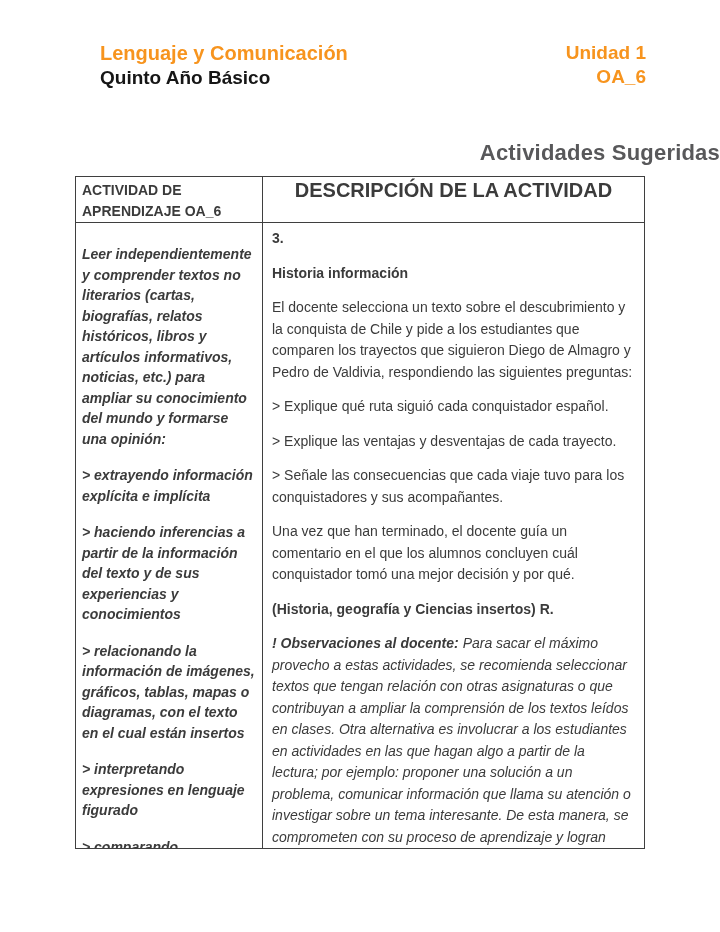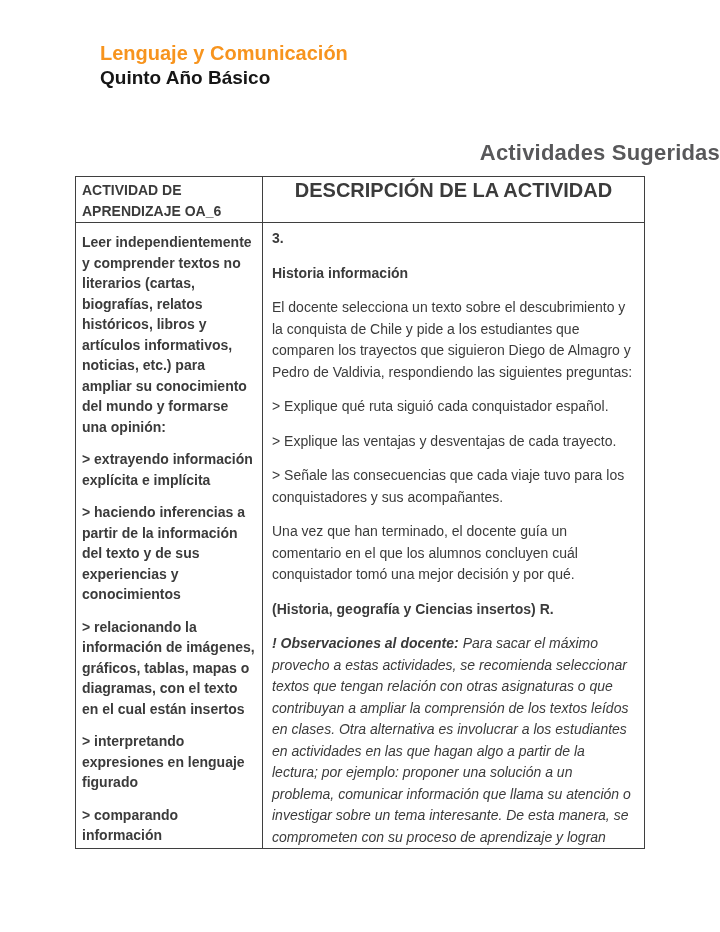--- a/index.html
+++ b/index.html
@@ -41,35 +41,39 @@
     border-bottom:1px solid var(--border);
     height:46px;padding:3px 6px;font-weight:bold;font-size:20px;line-height:21px;text-align:center;
   }
   .td-left{
     border-right:1px solid var(--border);
     height:625px;padding:5px 5px 5px 6px;font-weight:bold;font-size:14px;line-height:20.5px;
   }
   .td-right{
     height:625px;padding:5px 10px 5px 9px;font-size:14px;line-height:21.5px;
   }
-  .td-left p{margin:4px 0 12px;}
+  .td-left p{margin:16px 0 12px;font-style:italic;}
   .td-right p{margin:0 0 13px;}
   .bold{font-weight:bold;}
   .obs{font-style:italic;}
   .obs-label{font-weight:bold;font-style:italic;text-align:center;}
 </style>
 </head>
 <body>
 
 <div>
 
   <div class="doc-header">
     <div>
       <div class="subject">Lenguaje y Comunicación</div>
       <div class="grade">Quinto Año Básico</div>
+    </div>
+    <div class="header-right">
+      <div class="unit">Unidad 1</div>
+      <div class="oa">OA_6</div>
     </div>
   </div>
 
   <div class="section-title">Actividades Sugeridas</div>
 
   <div class="activities-table">
 
     <div class="cell th-left">ACTIVIDAD DE APRENDIZAJE OA_6</div>
     <div class="cell th-right">DESCRIPCIÓN DE LA ACTIVIDAD</div>
 

